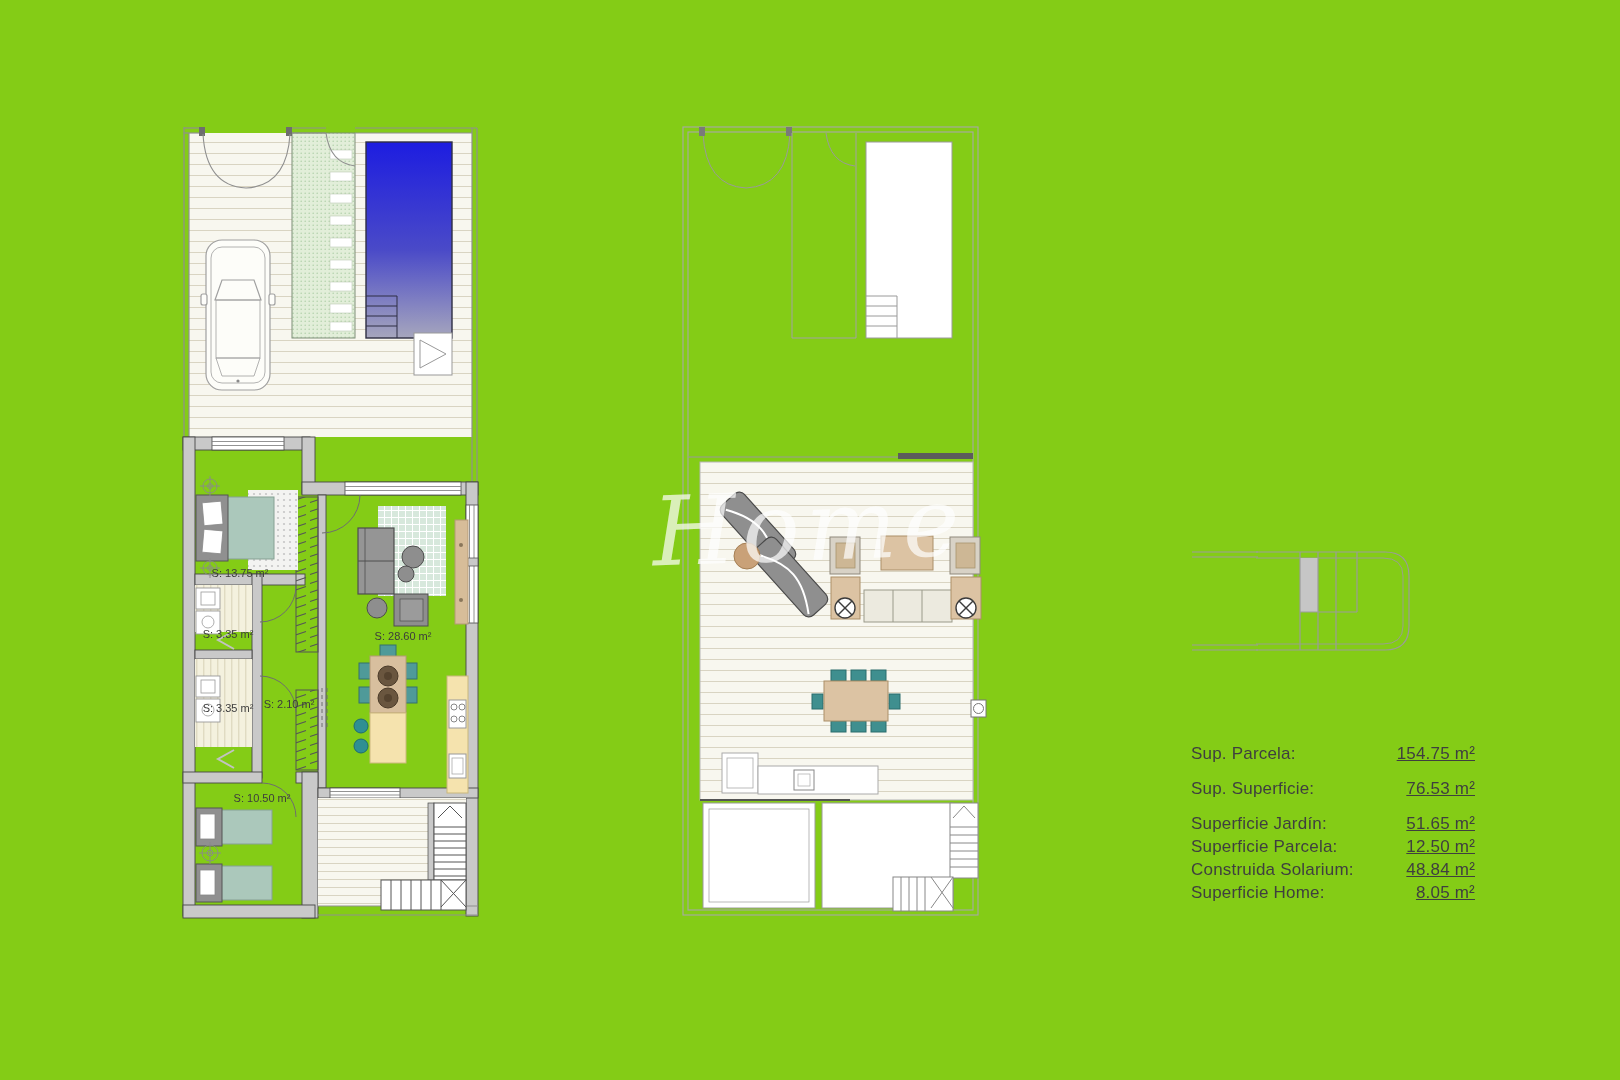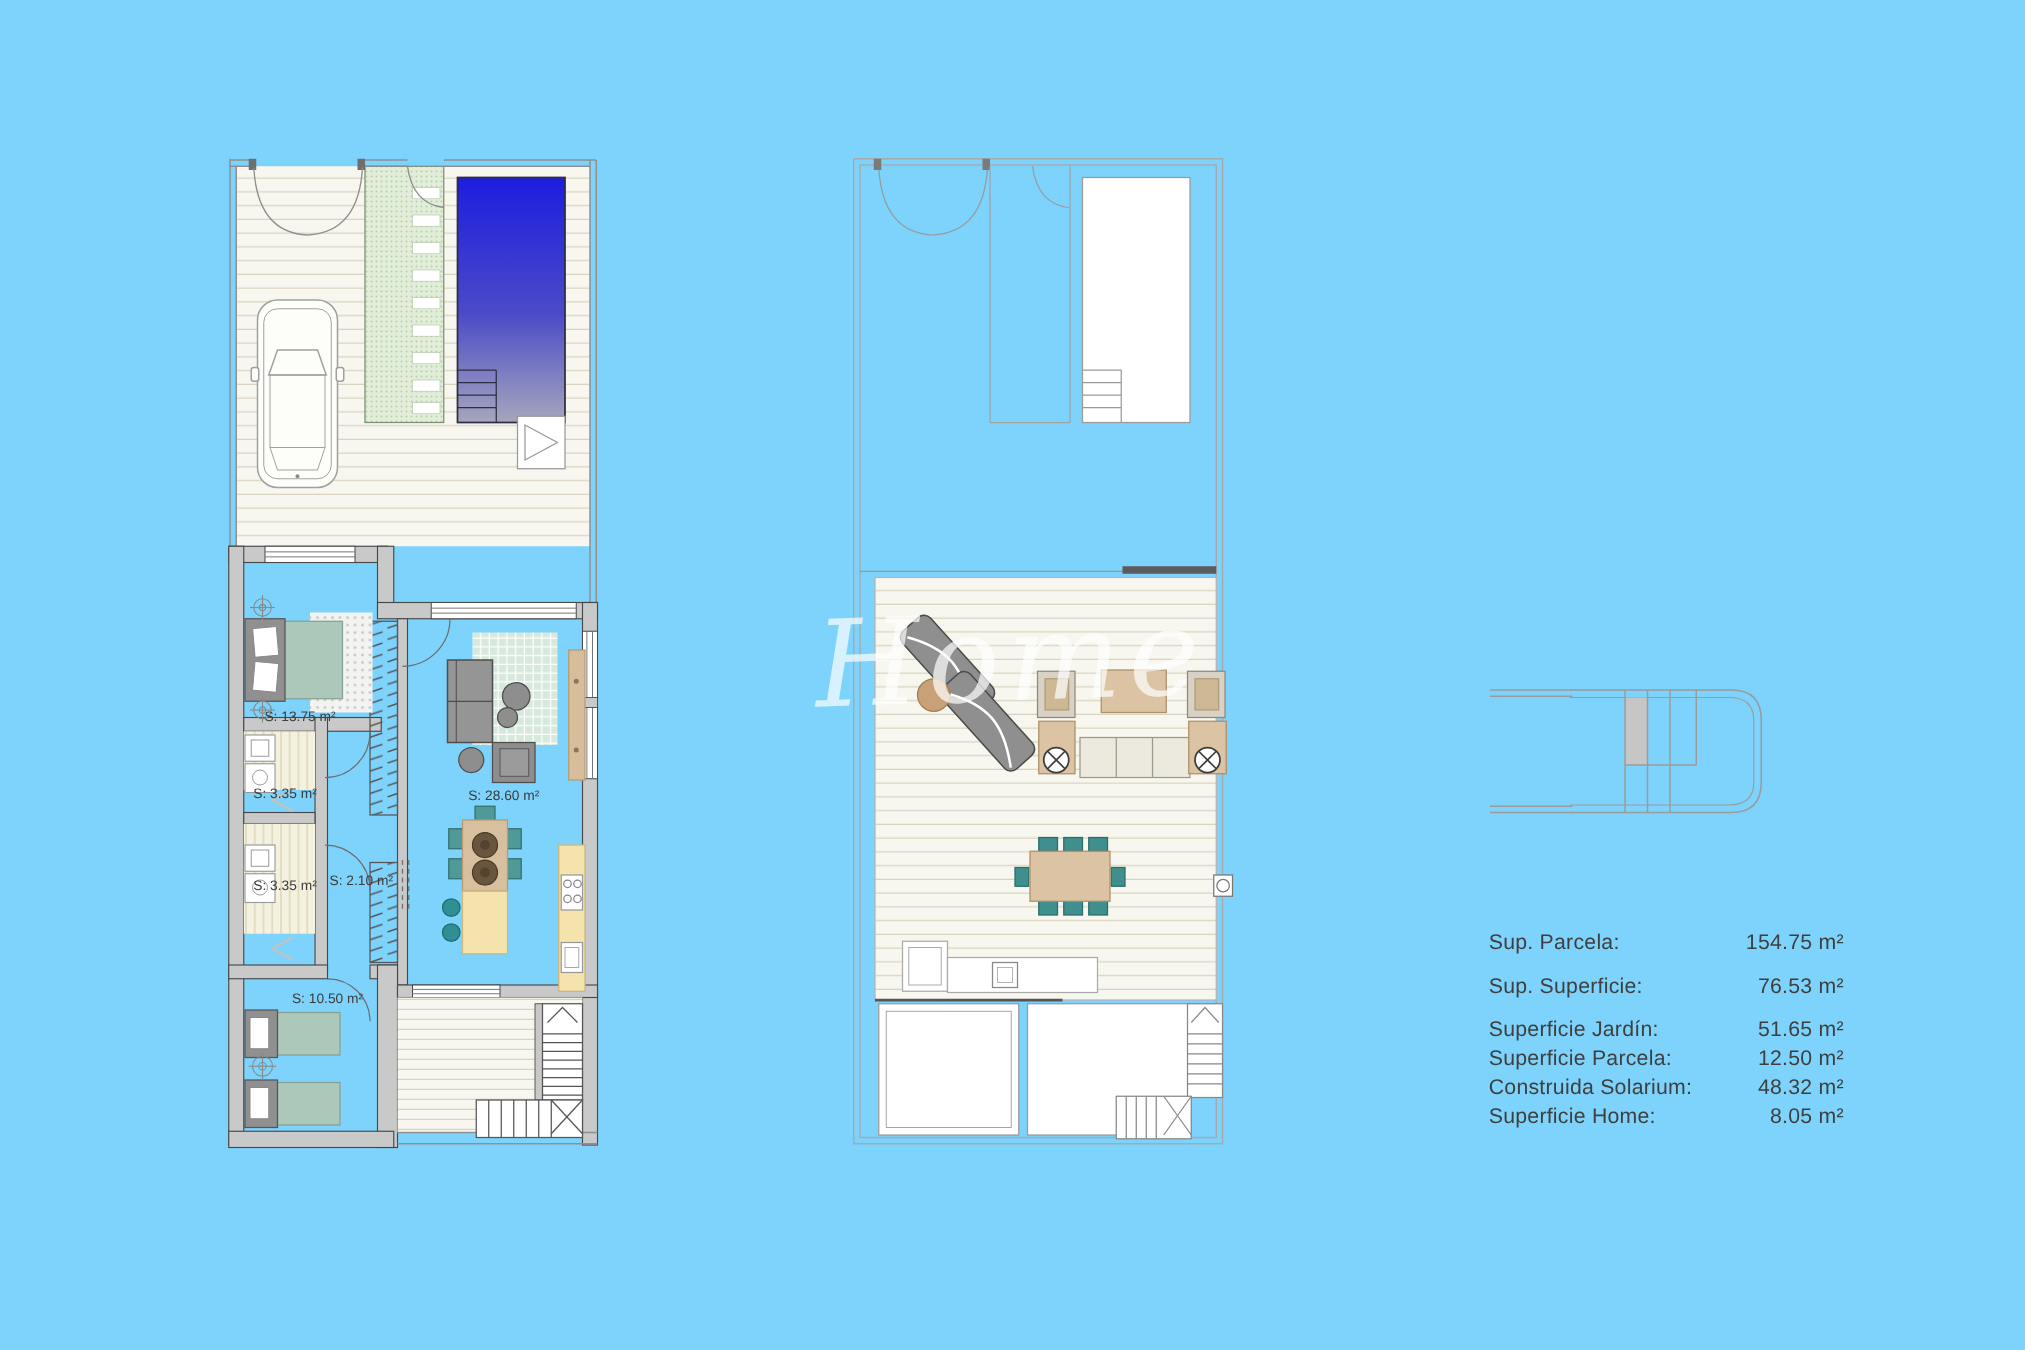--- a/index.html
+++ b/index.html
@@ -1,25 +1,25 @@
 <!DOCTYPE html>
 <html><head>
 <meta charset="utf-8">
 <style>
   html,body{margin:0;padding:0;background:#fff;}
-  #sheet{position:relative;width:1620px;height:1080px;background:#7dd3fc;overflow:hidden;
+  #sheet{position:relative;width:1620px;height:1080px;background:#84cc16;overflow:hidden;
          font-family:"Liberation Sans", sans-serif;}
   #plan-svg{position:absolute;left:0;top:0;}
   .room-label{font-family:"Liberation Sans", sans-serif;font-size:11px;fill:#3c3c3c;}
   #legend{position:absolute;left:1191px;top:744px;width:284px;color:#3f3f3f;
           font-size:17px;letter-spacing:.2px;}
   .legend-row{display:flex;justify-content:space-between;height:19px;line-height:19px;margin-bottom:4px;align-items:center;}
   .legend-row.gap{margin-bottom:16px;}
   .legend-label{text-align:left;}
-  .legend-value{text-align:right;}
+  .legend-value{text-align:right;text-decoration:underline;}
   .watermark-text{font-family:"DejaVu Serif", serif;font-style:italic;fill:#ffffff;opacity:.7;}
 </style>
 </head>
 <body>
 
 <div id="sheet">
 <svg id="plan-svg" width="1620" height="1080" viewBox="0 0 1620 1080">
   <defs>
     <linearGradient id="poolGrad" x1="0" y1="0" x2="0" y2="1">
       <stop offset="0" stop-color="#1d1de0"></stop>
@@ -454,20 +454,20 @@
   <div class="legend-row">
     <span class="legend-label">Superficie Jardín:</span>
     <span class="legend-value">51.65 m²</span>
   </div>
   <div class="legend-row">
     <span class="legend-label">Superficie Parcela:</span>
     <span class="legend-value">12.50 m²</span>
   </div>
   <div class="legend-row">
     <span class="legend-label">Construida Solarium:</span>
-    <span class="legend-value">48.32 m²</span>
+    <span class="legend-value">48.84 m²</span>
   </div>
   <div class="legend-row">
     <span class="legend-label">Superficie Home:</span>
     <span class="legend-value">8.05 m²</span>
   </div>
 </div>
 </div>
 
 </body></html>

